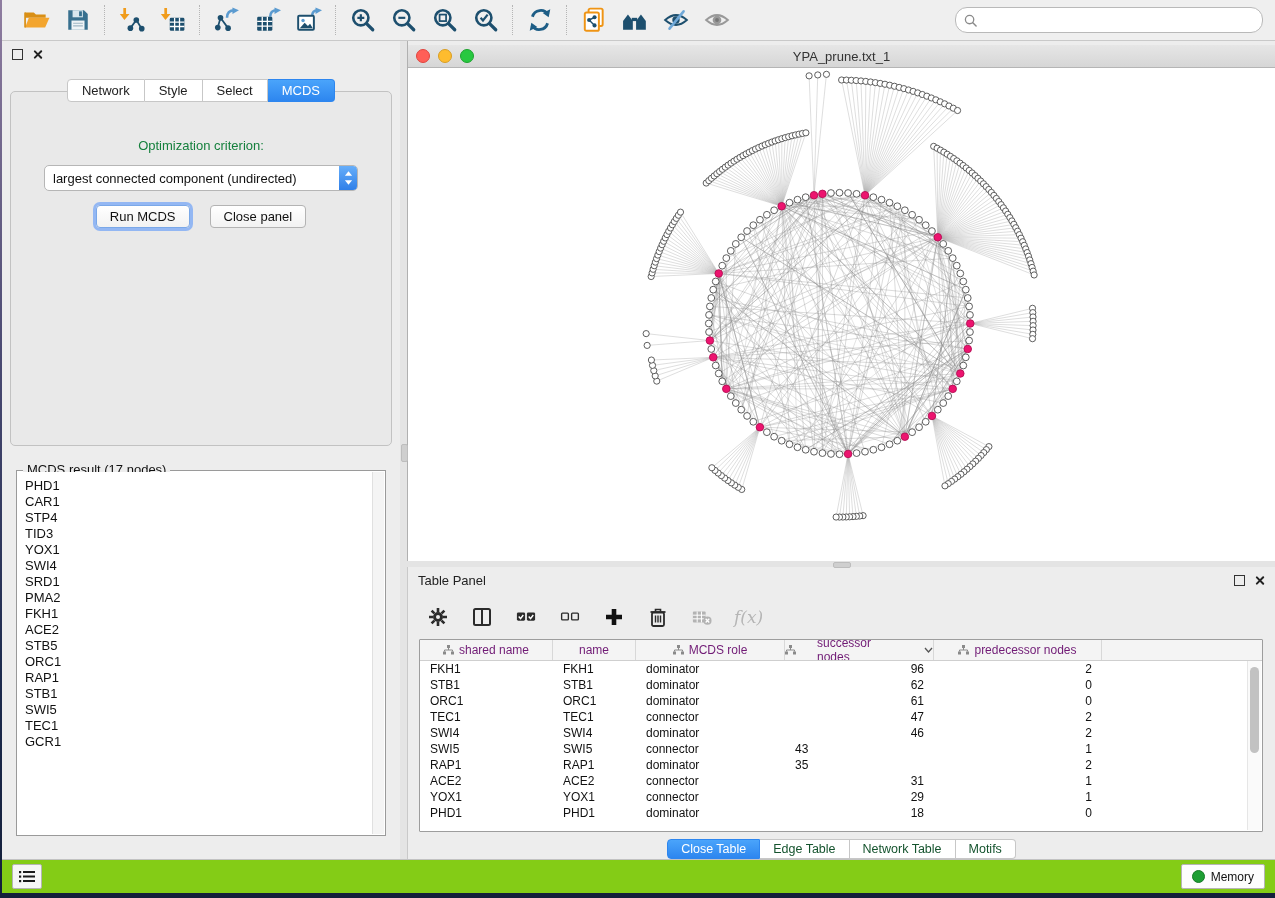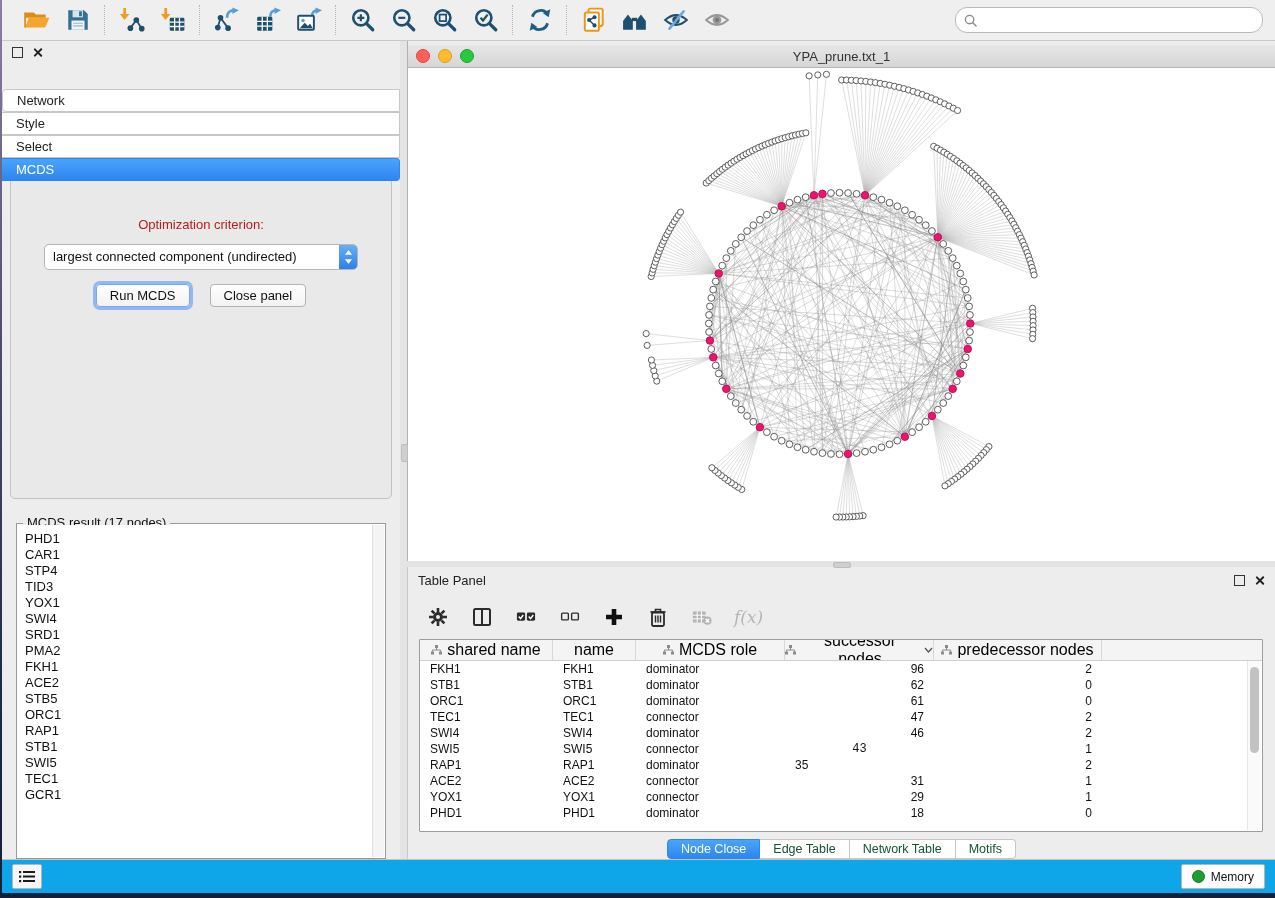--- a/index.html
+++ b/index.html
@@ -25,27 +25,27 @@
   
   .cpanel{width:398px;flex:0 0 auto;background:#ededed;display:flex;flex-direction:column;}
   .panel-head{height:26px;display:flex;align-items:center;padding:0 10px;font-size:13px;color:#222;}
   .panel-head .ttl{flex:1;}
   .win-ctl{display:flex;gap:9px;align-items:center;}
   .float-ic{width:9px;height:9px;border:1.6px solid #333;display:inline-block;}
   .close-ic{width:11px;height:11px;position:relative;display:inline-block;}
   .close-ic:before,.close-ic:after{content:"";position:absolute;left:5px;top:0;width:2.2px;height:11px;background:#222;border-radius:1px;}
   .close-ic:before{transform:rotate(45deg);} .close-ic:after{transform:rotate(-45deg);}
 
-  .cp-tabs{display:flex;justify-content:center;margin-top:24px;position:relative;z-index:2;flex-direction:column;}
+  .cp-tabs{display:flex;justify-content:center;margin-top:12px;position:relative;z-index:2;}
   .cp-tab{font-size:13px;padding:3px 14px;background:#fff;border:1px solid #c7c7c7;border-left:none;color:#222;cursor:pointer;}
   .cp-tab:first-child{border-left:1px solid #c7c7c7;border-radius:4px 0 0 4px;}
   .cp-tab:last-child{border-radius:0 4px 4px 0;}
   .cp-tab.active{background:linear-gradient(180deg,#4aa4fb,#2d86ef);border-color:#2d86ef;color:#fff;}
   .cp-body{margin:-11px 8px 0 8px;border:1px solid #c2c2c2;border-radius:5px;background:#e9e9e9;height:355px;padding-top:28px;box-sizing:border-box;}
-  .opt-label{text-align:center;font-size:13px;color:#b91c1c;margin-top:18px;}
+  .opt-label{text-align:center;font-size:13px;color:#15803d;margin-top:18px;}
   .combo{margin:12px auto 0 auto;width:312px;height:24px;background:#fff;border:1px solid #b6b6b6;border-radius:5px;display:flex;align-items:center;font-size:13px;color:#111;overflow:hidden;cursor:pointer;}
   .combo .val{flex:1;padding:0 8px;white-space:nowrap;}
   .combo .step{width:18px;height:100%;background:linear-gradient(180deg,#66aefa,#2f7fe8);display:flex;flex-direction:column;align-items:center;justify-content:center;gap:2px;}
   .combo .step svg{width:9px;height:7px;}
   .btn-row{display:flex;justify-content:center;gap:20px;margin-top:14px;}
   .push-btn{font-size:13px;color:#111;background:linear-gradient(180deg,#ffffff,#f2f2f2);border:1px solid #b3b3b3;border-radius:4px;padding:3px 13px;cursor:pointer;}
   .push-btn.focused{box-shadow:0 0 0 3px rgba(90,150,250,.6);border-color:#7aa8e8;}
 
   .result-group{margin:24px 14px 0 14px;position:relative;border:1px solid #9a9a9a;height:366px;box-sizing:border-box;background:#fff;}
   .result-legend{position:absolute;top:-9px;left:6px;background:#ededed;padding:0 4px;font-size:13px;color:#111;}
@@ -63,35 +63,35 @@
   .hsplit{height:6px;background:#e4e4e4;position:relative;}
   .hsplit .grip{position:absolute;top:1px;left:50%;width:16px;height:4px;margin-left:-8px;background:#cfcfcf;border:1px solid #bdbdbd;border-radius:2px;}
 
   
   .tpanel{flex:1;background:#ededed;display:flex;flex-direction:column;min-height:0;border-left:1px solid #c9c9c9;}
   .t-toolbar{height:40px;margin:4px 10px 0 10px;display:flex;align-items:center;gap:20px;padding:0 8px;}
   .t-btn{width:24px;height:24px;display:flex;align-items:center;justify-content:center;cursor:pointer;}
   .t-btn svg{width:20px;height:20px;}
   .fx{font-family:"DejaVu Serif",serif;font-style:italic;font-size:17px;color:#b5b5b5;}
   .tablebox{margin:2px 12px 0 11px;background:#fff;border:1px solid #9d9d9d;border-radius:1px;flex:0 0 auto;height:191px;position:relative;overflow:hidden;}
-  .thead{display:flex;height:20px;background:#f4f4f4;border-bottom:1px solid #cfcfcf;font-size:16px;color:#000000;text-align:center;}
+  .thead{display:flex;height:20px;background:#f4f4f4;border-bottom:1px solid #cfcfcf;font-size:12px;color:#701a75;}
   .th{display:flex;align-items:center;justify-content:center;gap:5px;border-right:1px solid #d8d8d8;box-sizing:border-box;overflow:hidden;}
   .th svg{flex:0 0 auto;}
   .trow{display:flex;height:16px;font-size:12px;color:#111;}
   .td{box-sizing:border-box;padding:0 10px;line-height:16px;white-space:nowrap;overflow:hidden;}
   .tbl-scroll{position:absolute;top:21px;bottom:1px;right:1px;width:13px;background:#fafafa;border-left:1px solid #e6e6e6;}
   .tbl-thumb{position:absolute;top:6px;left:2px;width:9px;height:86px;background:#c2c2c2;border-radius:5px;}
   .bot-tabs{display:flex;justify-content:center;margin-top:7px;}
   .b-tab{font-size:12.5px;padding:2px 13px;background:#fff;border:1px solid #c7c7c7;border-left:none;color:#14532d;cursor:pointer;}
   .b-tab:first-child{border-left:1px solid #c7c7c7;border-radius:4px 0 0 4px;}
   .b-tab:last-child{border-radius:0 4px 4px 0;}
   .b-tab.active{background:linear-gradient(180deg,#4aa4fb,#2d86ef);border-color:#2d86ef;color:#fff;}
 
   
-  .statusbar{height:33px;border-top:1px solid #c2c2c2;background:#0ea5e9;display:flex;align-items:center;padding:0 10px;flex:0 0 auto;}
+  .statusbar{height:33px;border-top:1px solid #c2c2c2;background:#84cc16;display:flex;align-items:center;padding:0 10px;flex:0 0 auto;}
   .menu-btn{width:28px;height:23px;border:1px solid #b5b5b5;background:#f6f6f6;border-radius:2px;display:flex;align-items:center;justify-content:center;cursor:pointer;}
   .mem-btn{margin-left:auto;height:23px;border:1px solid #b5b5b5;background:#fdfdfd;border-radius:2px;display:flex;align-items:center;gap:6px;padding:0 10px;font-size:12px;color:#111;cursor:pointer;}
   .mem-dot{width:11px;height:11px;border-radius:50%;background:#1d9e33;border:1px solid #157a26;}
 </style>
 </head>
 <body>
 
 <div class="desktop">
 <div class="app">
 
@@ -1232,21 +1232,21 @@
                   <div class="td" style="width: 133px; text-align: left;">SWI4</div>
                   <div class="td" style="width: 83px; text-align: left;">SWI4</div>
                   <div class="td" style="width: 149px; text-align: left;">dominator</div>
                   <div class="td" style="width: 149px; text-align: right;">46</div>
                   <div class="td" style="width: 168px; text-align: right;">2</div>
                 </div>
                 <div class="trow">
                   <div class="td" style="width: 133px; text-align: left;">SWI5</div>
                   <div class="td" style="width: 83px; text-align: left;">SWI5</div>
                   <div class="td" style="width: 149px; text-align: left;">connector</div>
-                  <div class="td" style="width: 149px; text-align: center; font-family: Liberation Mono, monospace;">43</div>
+                  <div class="td" style="width: 149px; text-align: left;">43</div>
                   <div class="td" style="width: 168px; text-align: right;">1</div>
                 </div>
                 <div class="trow">
                   <div class="td" style="width: 133px; text-align: left;">RAP1</div>
                   <div class="td" style="width: 83px; text-align: left;">RAP1</div>
                   <div class="td" style="width: 149px; text-align: left;">dominator</div>
                   <div class="td" style="width: 149px; ">35</div>
                   <div class="td" style="width: 168px; text-align: right;">2</div>
                 </div>
                 <div class="trow">
@@ -1269,21 +1269,21 @@
                   <div class="td" style="width: 149px; text-align: left;">dominator</div>
                   <div class="td" style="width: 149px; text-align: right;">18</div>
                   <div class="td" style="width: 168px; text-align: right;">0</div>
                 </div>
               </div>
           <div class="tbl-scroll">
                 <div class="tbl-thumb"></div>
               </div>
         </div>
         <div class="bot-tabs">
-              <div class="b-tab active">Node Close</div>
+              <div class="b-tab active">Close Table</div>
               <div class="b-tab">Edge Table</div>
               <div class="b-tab">Network Table</div>
               <div class="b-tab">Motifs</div>
             </div>
       </div>
     </div>
   </div>
 
   <div class="statusbar">
     <div class="menu-btn">

